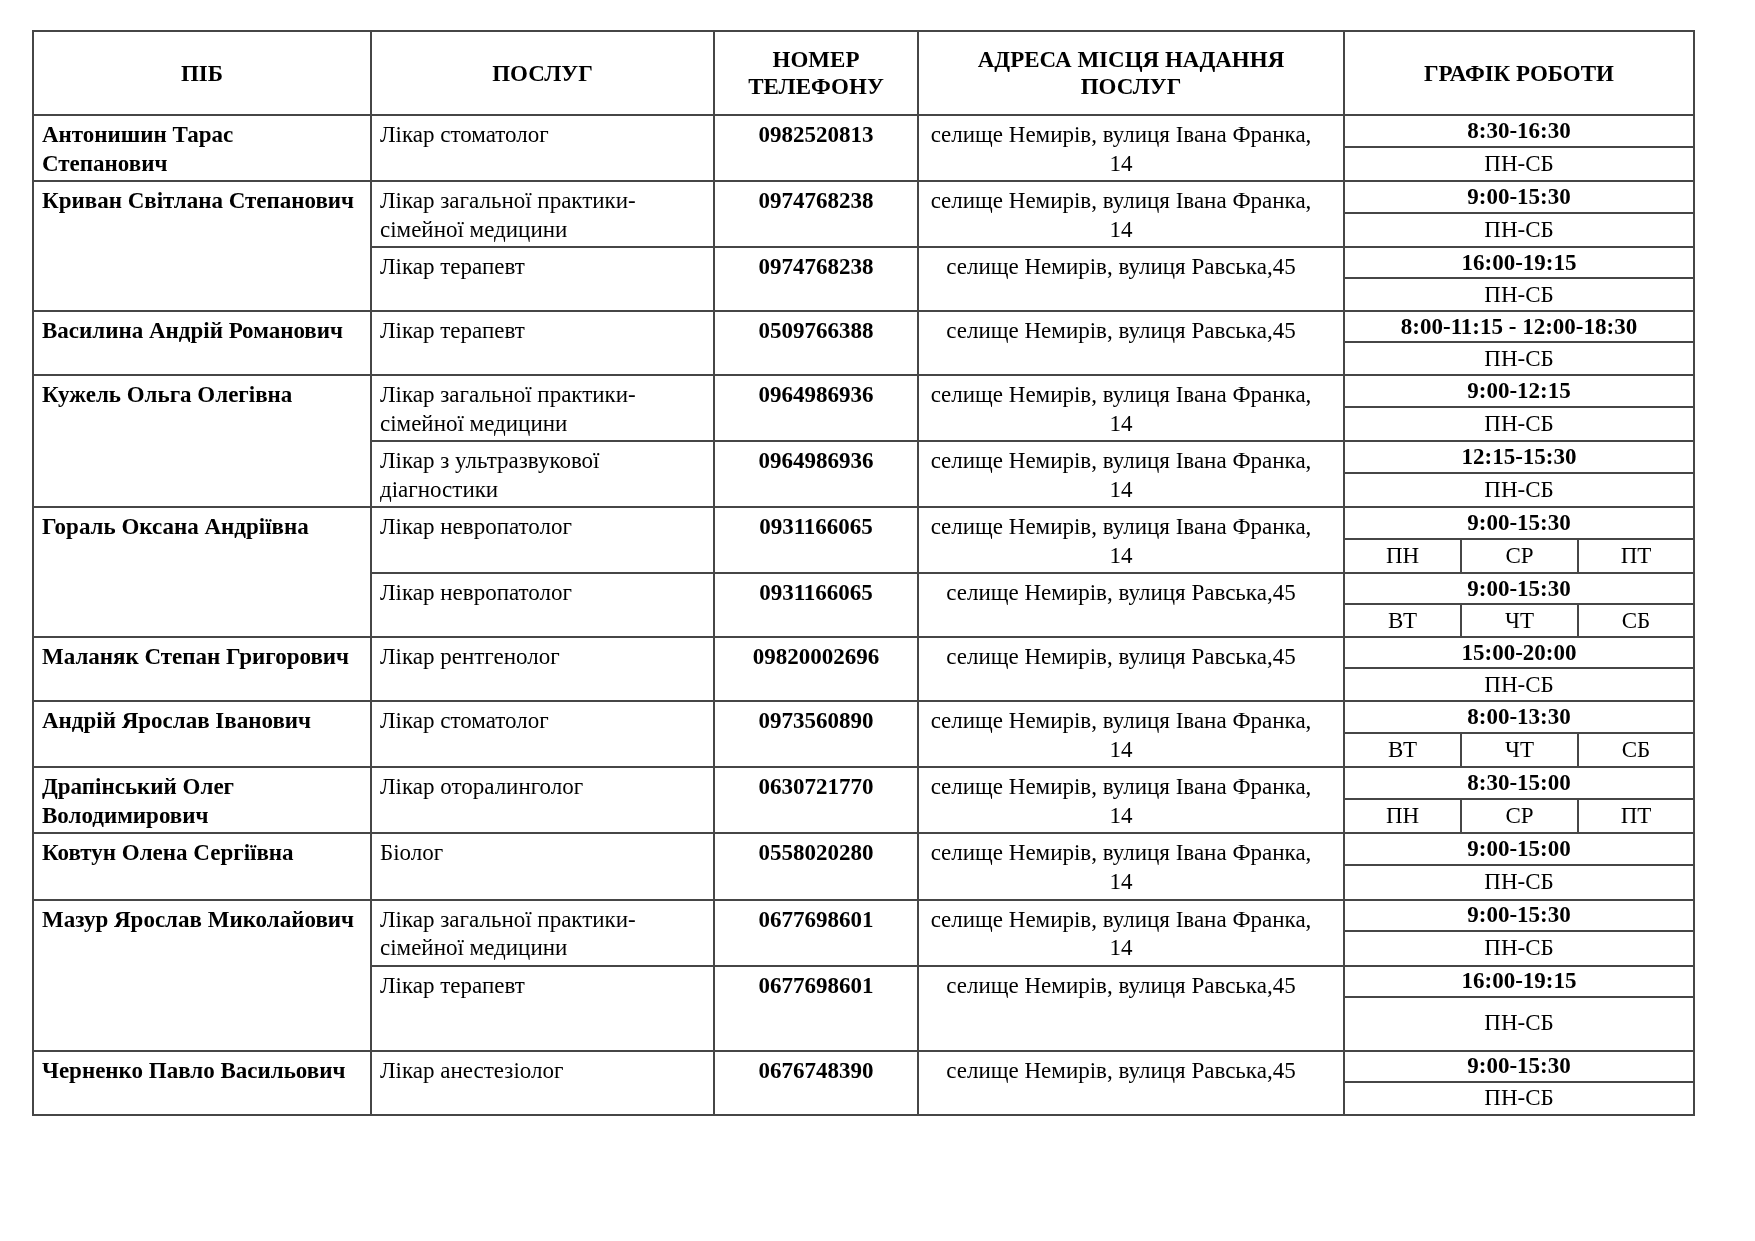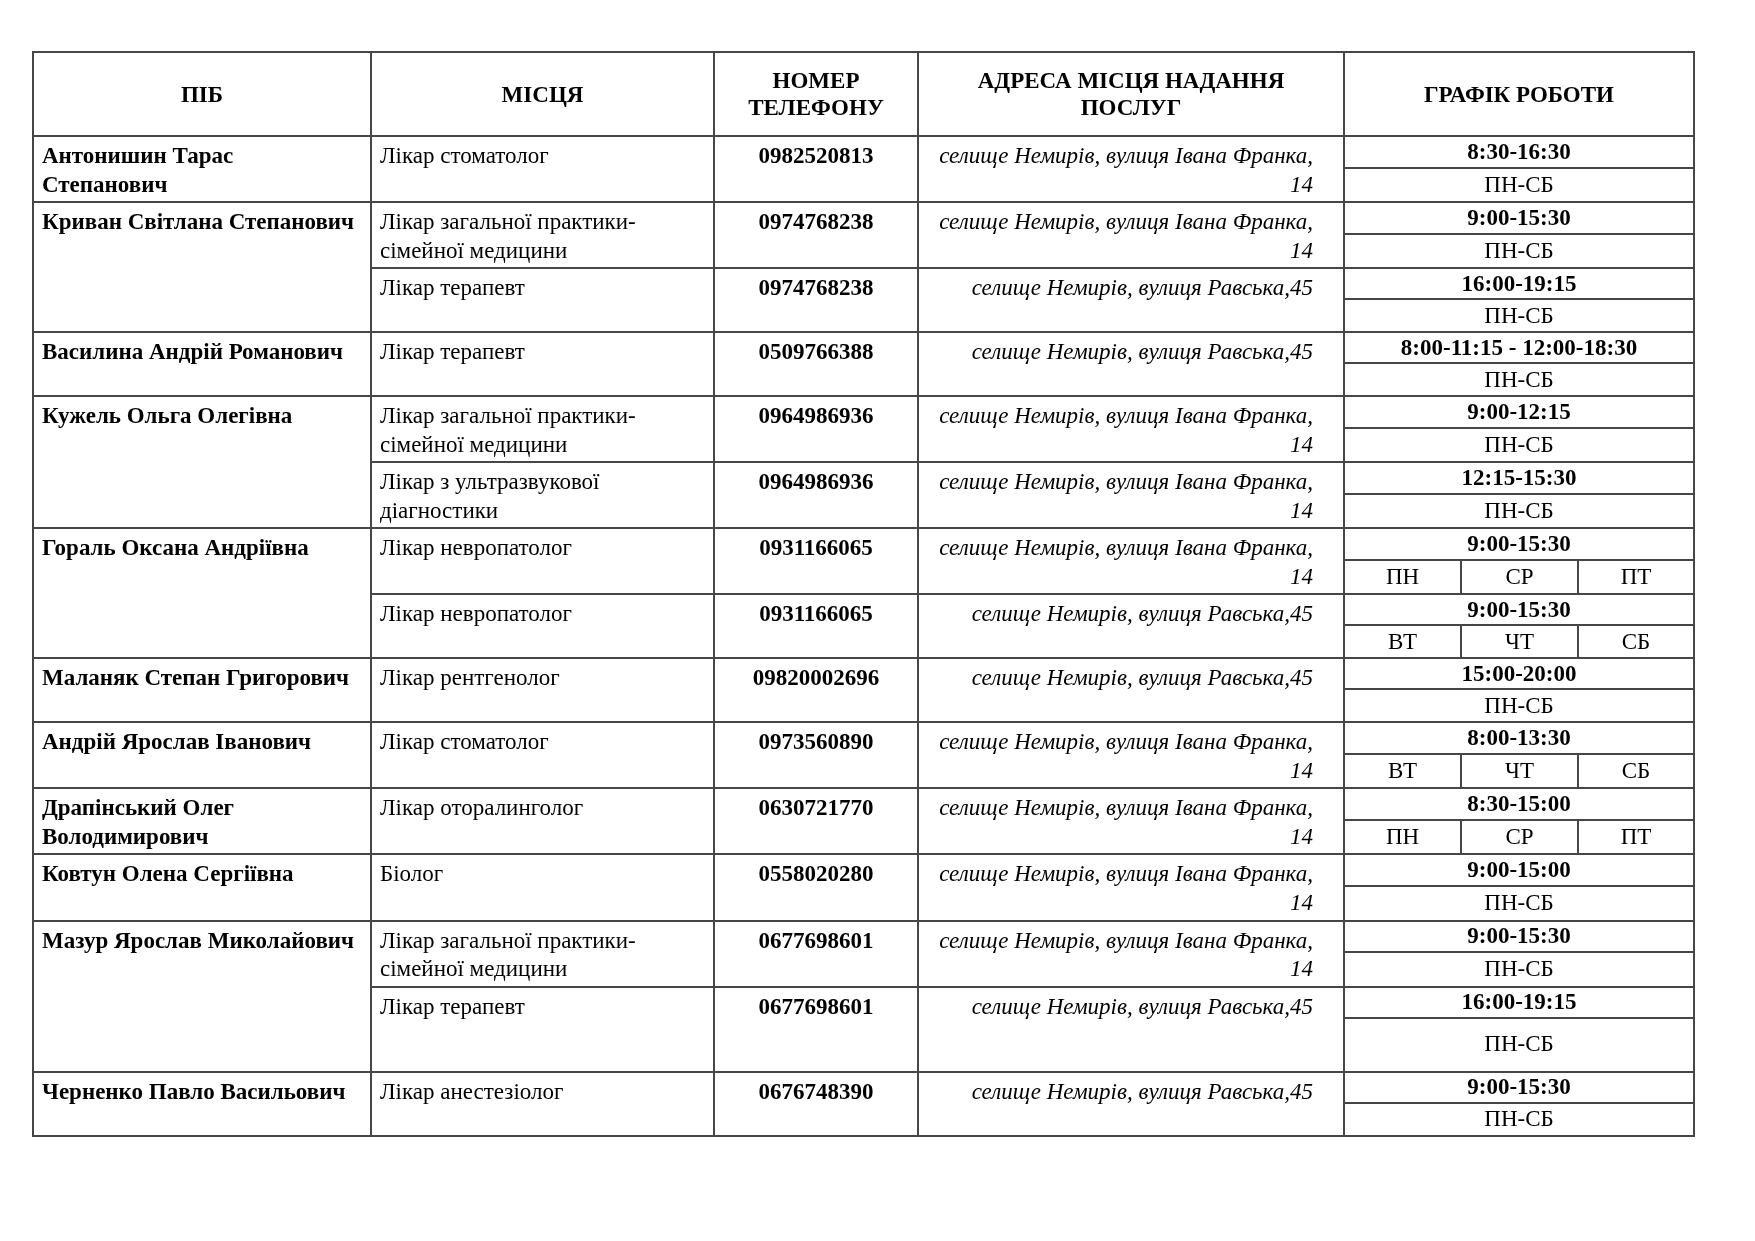--- a/index.html
+++ b/index.html
@@ -13,21 +13,20 @@
     font-family: "Liberation Serif", "DejaVu Serif", serif;
     color: #000;
   }
   .sheet {
     padding: 30px 0 0 32px;
   }
   table.doc-table {
     border-collapse: collapse;
     table-layout: fixed;
     width: 1661px;
-    margin-top: 21px;
   }
   th, td {
     border: 2px solid #464646;
     overflow: hidden;
   }
   th {
     font-size: 23px;
     font-weight: bold;
     text-align: center;
     vertical-align: middle;
@@ -52,24 +51,23 @@
     padding: 5px 6px 2px 8px;
   }
   td.phone {
     font-weight: bold;
     text-align: center;
     vertical-align: top;
     padding: 5px 2px 2px 2px;
     border-radius: 24px;
   }
   td.addr {
-    text-align: right;
+    text-align: center;
     vertical-align: top;
     padding: 5px 30px 2px 10px;
-    font-style: italic;
   }
   td.time {
     font-weight: bold;
     text-align: center;
     vertical-align: middle;
     padding: 0 2px;
   }
   td.days {
     text-align: center;
     vertical-align: middle;
@@ -90,21 +88,21 @@
       <col style="width:343px">
       <col style="width:204px">
       <col style="width:426px">
       <col style="width:117px">
       <col style="width:117px">
       <col style="width:116px">
     </colgroup>
     <thead>
       <tr>
         <th>ПІБ</th>
-        <th>МІСЦЯ</th>
+        <th>ПОСЛУГ</th>
         <th>НОМЕР ТЕЛЕФОНУ</th>
         <th class="addr-h">АДРЕСА МІСЦЯ НАДАННЯ ПОСЛУГ</th>
         <th colspan="3">ГРАФІК РОБОТИ</th>
       </tr>
     </thead>
     <tbody>
         <tr class="time-row">
           <td class="name" rowspan="2">Антонишин Тарас Степанович</td>
           <td class="pos" rowspan="2">Лікар стоматолог</td>
           <td class="phone" rowspan="2">0982520813</td>

